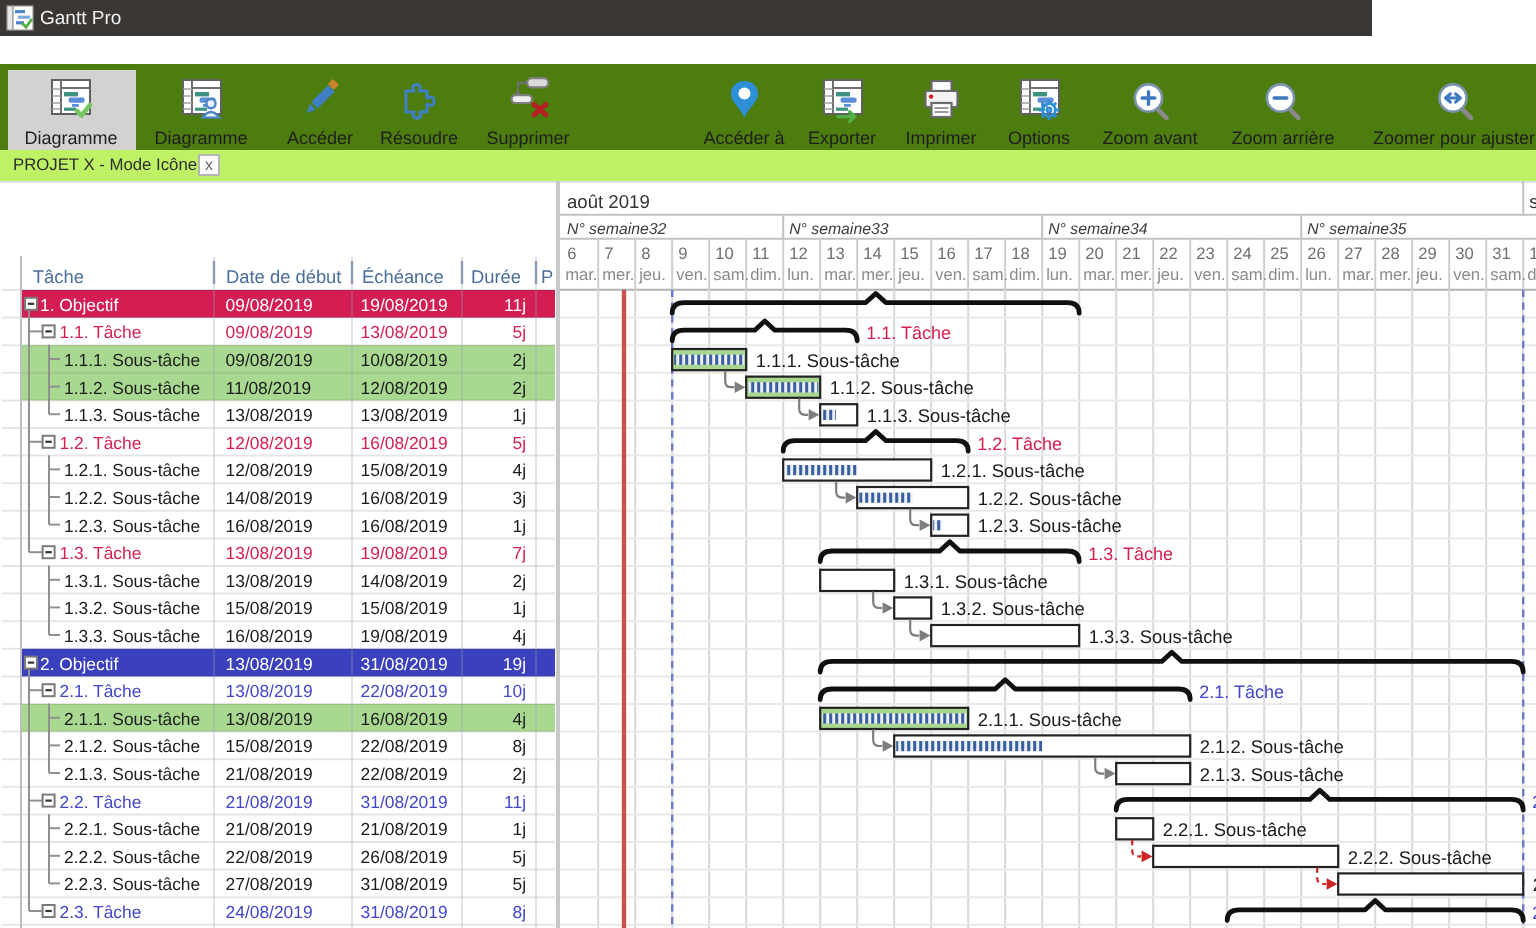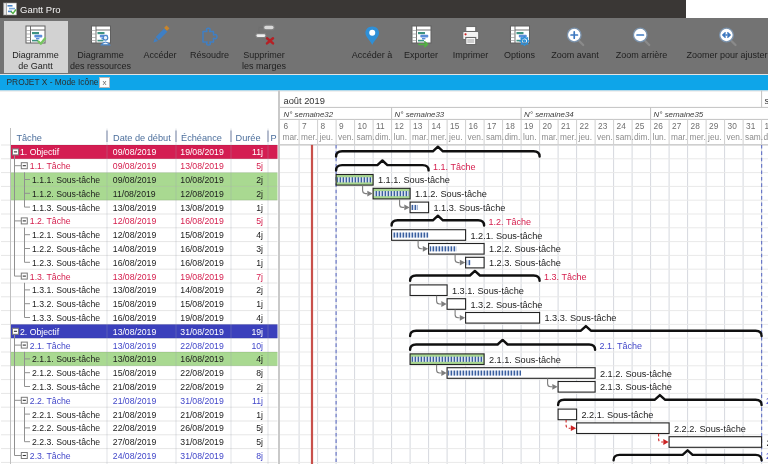--- a/index.html
+++ b/index.html
@@ -1,25 +1,25 @@
 <!DOCTYPE html>
 <html><head><meta charset="utf-8">
 <style>
 *{margin:0;padding:0;box-sizing:border-box}
 html,body{width:768px;height:464px;overflow:hidden;font-family:"Liberation Sans",sans-serif;background:#fff}
 #root{position:relative;width:768px;height:464px}
 #title{position:absolute;left:0;top:0;width:686px;height:18px;background:#3a3735;color:#f2f2f2;font-size:9.5px}
 #title span{position:absolute;left:20px;top:4px}
 #title svg{position:absolute;left:3px;top:2px}
-#tbar{position:absolute;left:0;top:18px;width:768px;height:56.5px;background:#737373;border-bottom:1px solid #e3e3e3}
+#tbar{position:absolute;left:0;top:32px;width:768px;height:56.5px;background:#4d7c0f;border-bottom:1px solid #e3e3e3}
 .btn{position:absolute;top:2.5px;height:52.5px;transform:translateX(-50%);text-align:center;color:#1f1f1f;font-size:9px;white-space:nowrap}
 .btn.sel{background:#d2d2d2;width:64px;height:52.5px}
 .bicon{height:29px;padding-top:3px}
 .bl{line-height:11.5px}
-#tabs{position:absolute;left:0;top:74.5px;width:768px;height:16px;background:#0ea5e9}
+#tabs{position:absolute;left:0;top:74.5px;width:768px;height:16px;background:#bef264}
 #tab{position:absolute;left:0;top:0;width:130px;height:16px;font-size:8.4px;color:#2e2e2e}
 #tab span{position:absolute;left:6.5px;top:2.5px}
 #tabx{position:absolute;left:99px;top:2.5px;width:11px;height:11px;border:1px solid #b5b5b5;background:#fdfdfd;color:#666;font-size:8px;line-height:9.5px;text-align:center}
 #content{position:absolute;left:0;top:0}
 </style></head>
 <body>
 <div id="root">
 <div id="title">
       <svg width="14" height="14" viewBox="0 0 14 14">
         <rect x="0.5" y="1" width="3" height="12" fill="#e8e8e8" stroke="#999" stroke-width="0.6"></rect>

